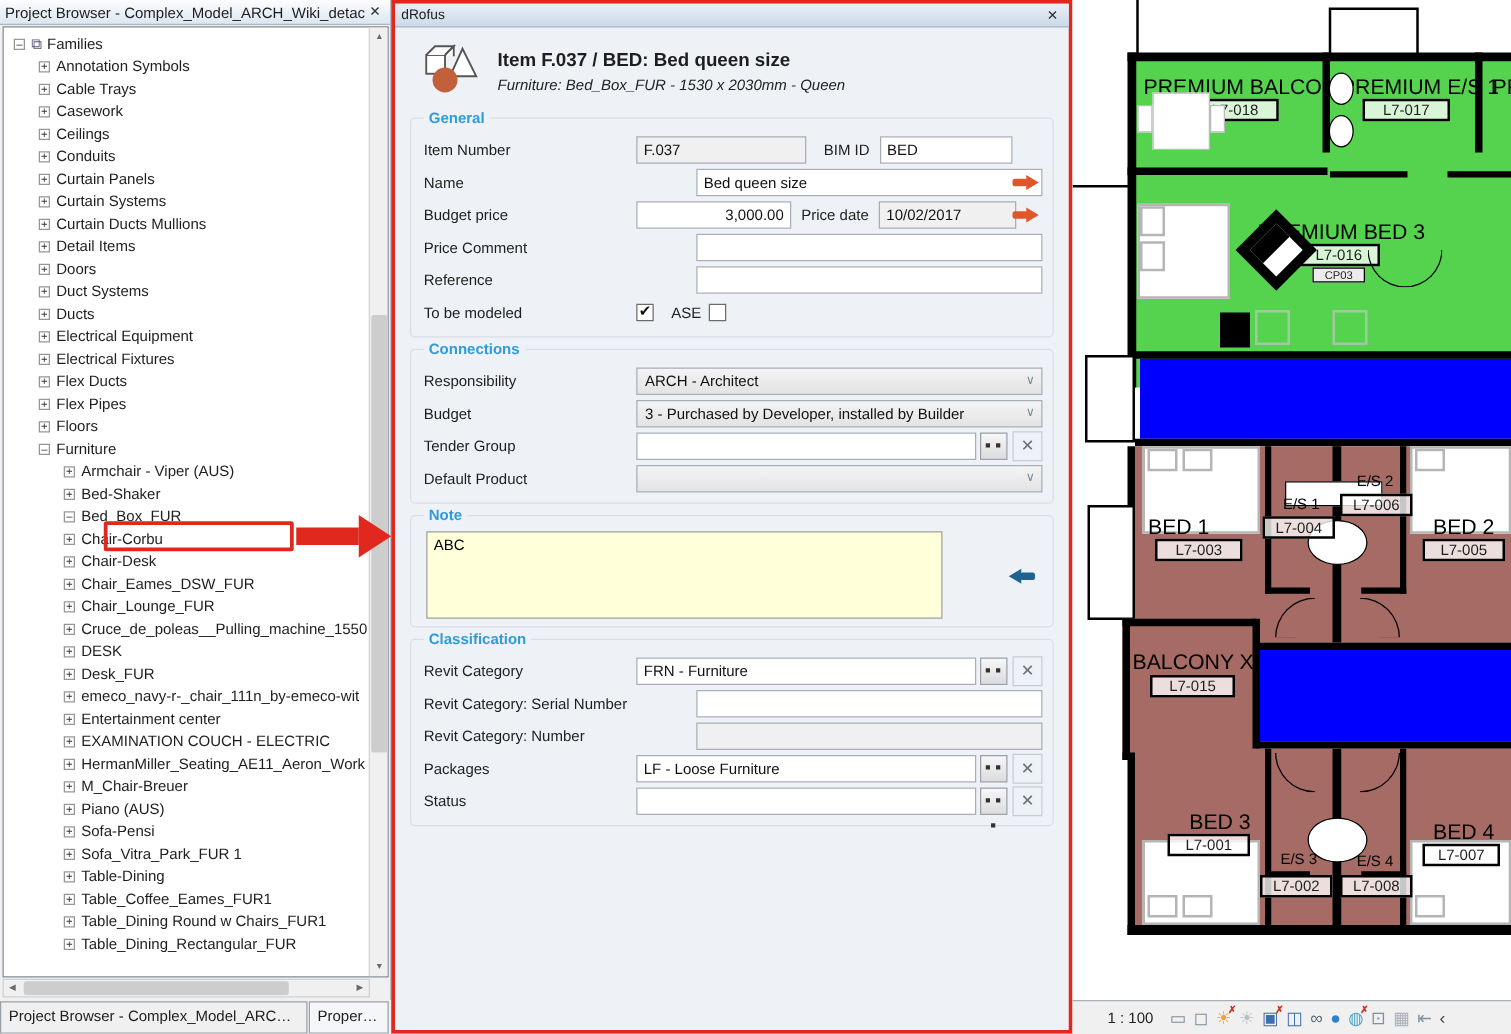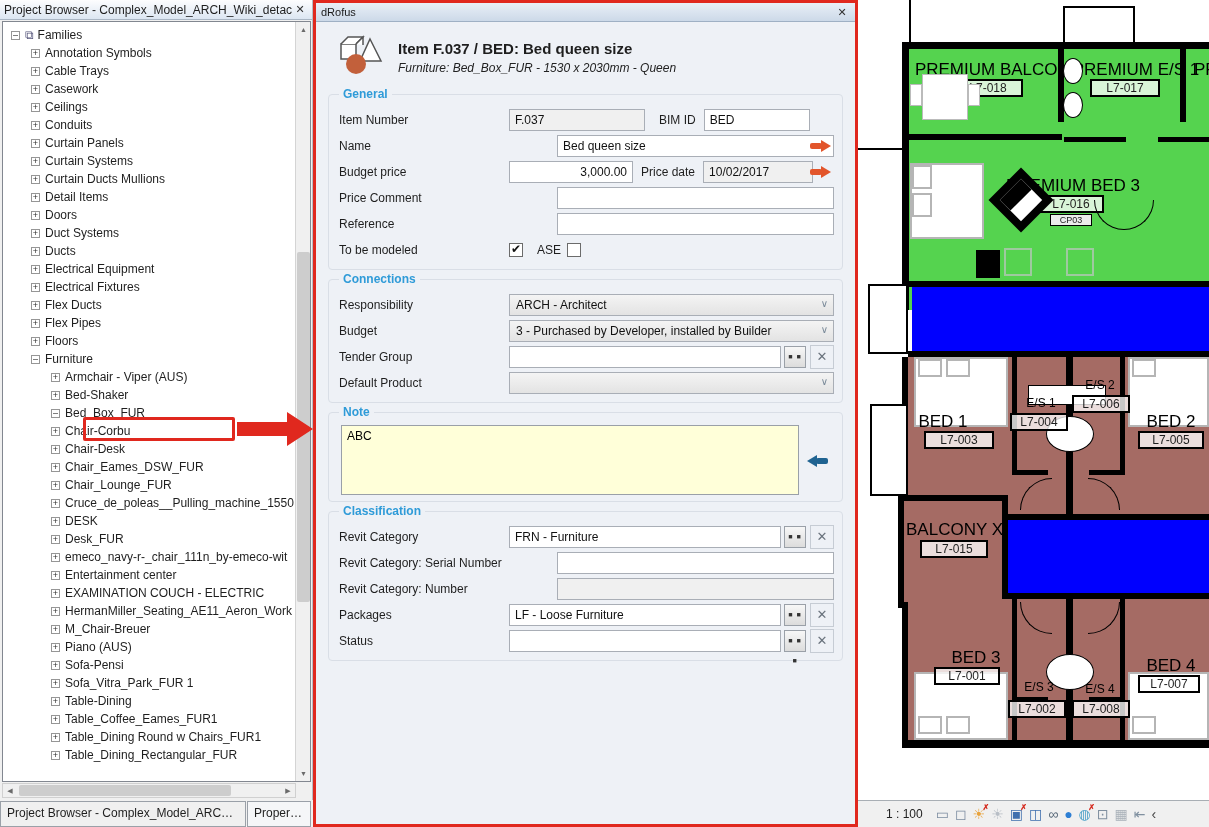--- a/index.html
+++ b/index.html
@@ -57,21 +57,21 @@
   .dropdown .chev { position:absolute; right:5px; top:3px; color:#7a8a99; font-size:10px; }
   .btn-sm { width:22px; height:22px; margin-left:3px; border:1px solid #9aa0a8; background:linear-gradient(#f7f7f7,#dcdcdc); font-size:7px; letter-spacing:1px; text-align:center; line-height:20px; color:#333; flex:none; }
   .btn-x { width:24px; height:24px; margin-left:4px; border:1px solid #c6ccd4; background:transparent; font-size:13px; color:#6a737d; text-align:center; line-height:22px; flex:none; }
   .checkbox { width:14px; height:14px; border:1px solid #6b6b6b; background:#fff; position:relative; flex:none; }
   .checkbox.checked::after { content:"✔"; position:absolute; left:1px; top:-2px; font-size:12px; color:#111; }
   .arrow-orange, .arrow-blue { position:absolute; right:2px; top:7px; width:22px; height:12px; }
   .arrow-orange .bar { position:absolute; left:0; top:3px; width:12px; height:6px; background:var(--arr-orange); border-radius:2px; }
   .arrow-orange .head { position:absolute; left:11px; top:0; border-top:6px solid transparent; border-bottom:6px solid transparent; border-left:10px solid var(--arr-orange); }
   .arrow-blue .bar { position:absolute; right:0; top:3px; width:12px; height:6px; background:var(--arr-blue); border-radius:2px; }
   .arrow-blue .head { position:absolute; right:11px; top:0; border-top:6px solid transparent; border-bottom:6px solid transparent; border-right:10px solid var(--arr-blue); }
-  .note-area { width:458px; height:70px; background:var(--note-yellow); border:1px solid #9aa0a8; font-size:12px; padding:3px 5px; resize:none; font-family:"Liberation Sans",sans-serif; margin-left:2px; }
+  .note-area { width:413px; height:70px; background:var(--note-yellow); border:1px solid #9aa0a8; font-size:12px; padding:3px 5px; resize:none; font-family:"Liberation Sans",sans-serif; margin-left:2px; }
   .note-row { position:relative; display:flex; }
   .dlg-spacer { flex:1; }
   .dlg-footer { height:36px; flex:none; display:flex; align-items:center; padding:0 14px; }
   .profile-name { font-weight:bold; font-size:13px; margin-left:8px; }
   .dlg-btn { width:78px; height:22px; border:1px solid #b9bdc2; background:#f2f3f5; color:#9aa0a6; font-size:12px; text-align:center; line-height:20px; margin-left:12px; }
   .dlg-btn-wrap { margin-left:auto; display:flex; }
 
   
   .plan { position:absolute; left:858px; top:0; width:351px; height:800px; background:#fff; overflow:hidden; }
   .wall { position:absolute; background:#000; }

